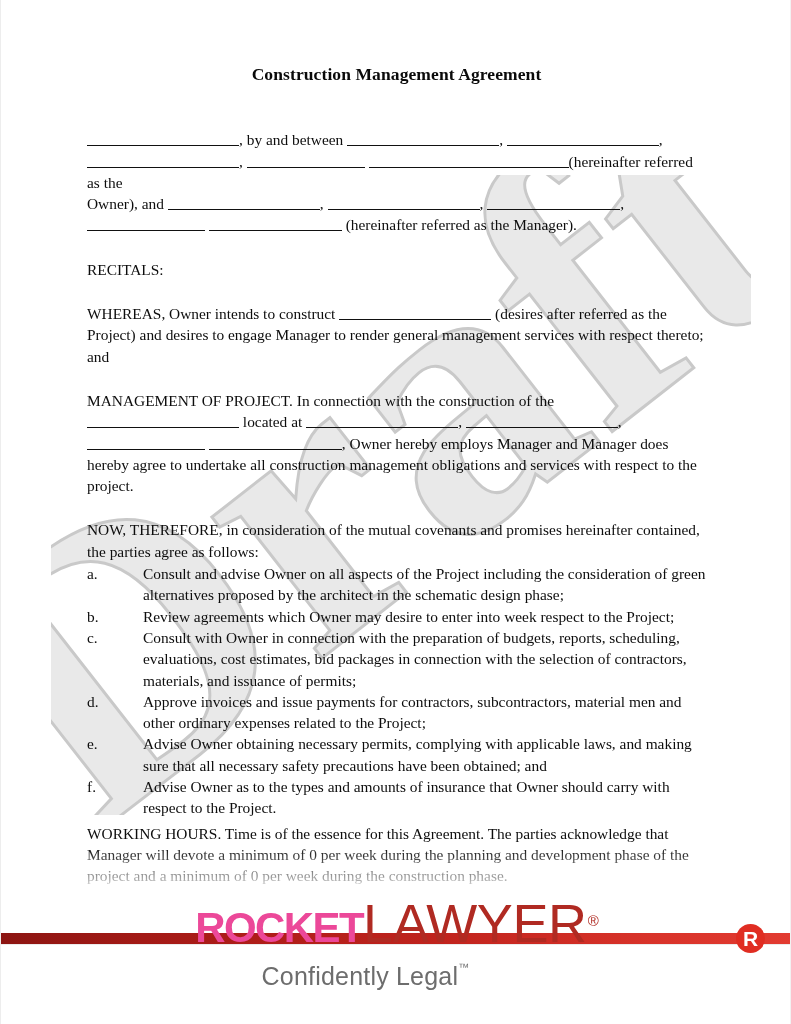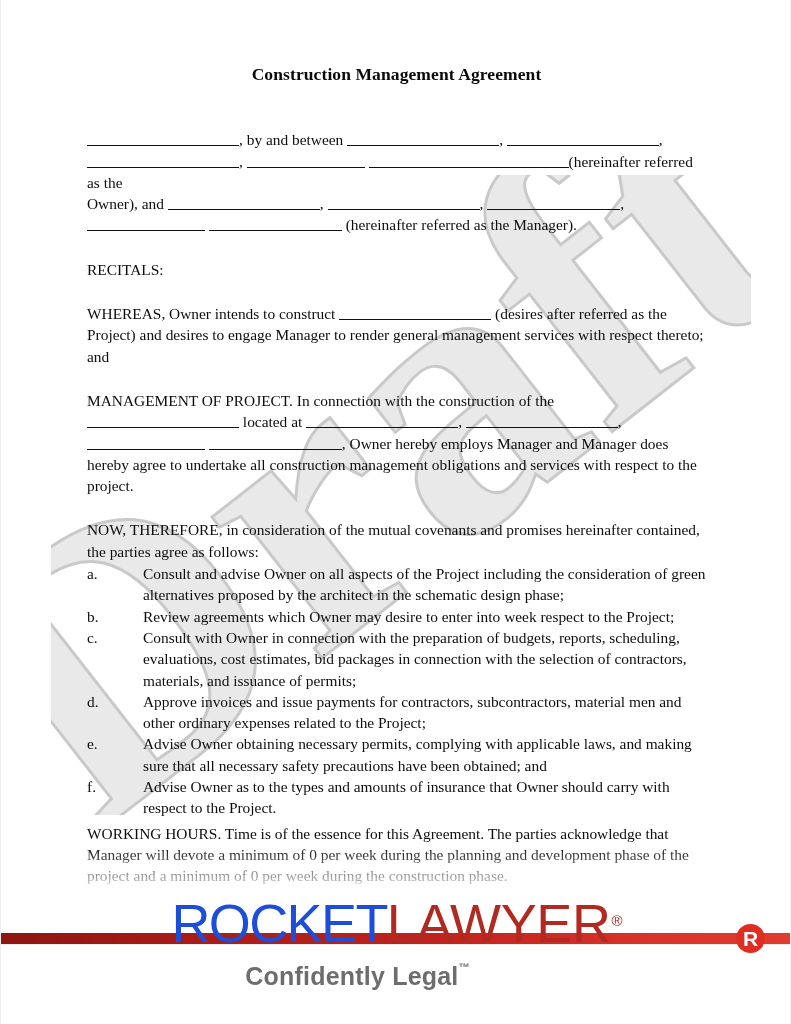--- a/index.html
+++ b/index.html
@@ -134,24 +134,24 @@
   #logo-wrap {
     position: absolute;
     left: 0; top: 12px;
     width: 791px;
     text-align: center;
     white-space: nowrap;
     z-index: 6;
   }
   .logo-rocket {
     font-family: "Liberation Sans", "DejaVu Sans", sans-serif;
-    font-weight: normal;
-    font-size: 54px;
+    font-weight: bold;
+    font-size: 42px;
     letter-spacing: -1.6px;
-    color: #1d4ed8;
+    color: #ec4899;
   }
   .logo-lawyer {
     font-family: "Liberation Sans", "DejaVu Sans", sans-serif;
     font-weight: normal;
     font-size: 54px;
     letter-spacing: -0.4px;
     color: #b02a22;
   }
   .logo-reg {
     font-family: "Liberation Sans", "DejaVu Sans", sans-serif;
@@ -188,27 +188,27 @@
     line-height: 29px;
     text-align: center;
     color: #ffffff;
     font-family: "Liberation Sans", "DejaVu Sans", sans-serif;
     font-weight: bold;
     font-size: 21px;
   }
 
   #tagline {
     position: absolute;
-    left: 0;
+    left: 8px;
     top: 82px;
     width: 713px;
     text-align: center;
     font-family: "Liberation Sans", "DejaVu Sans", sans-serif;
     font-size: 25px;
-    font-weight: bold;
+    font-weight: normal;
     color: #6d6d6d;
     letter-spacing: 0.2px;
   }
   #tagline .tm {
     font-size: 11px;
     vertical-align: super;
     position: relative;
     top: -5px;
   }
 </style>

